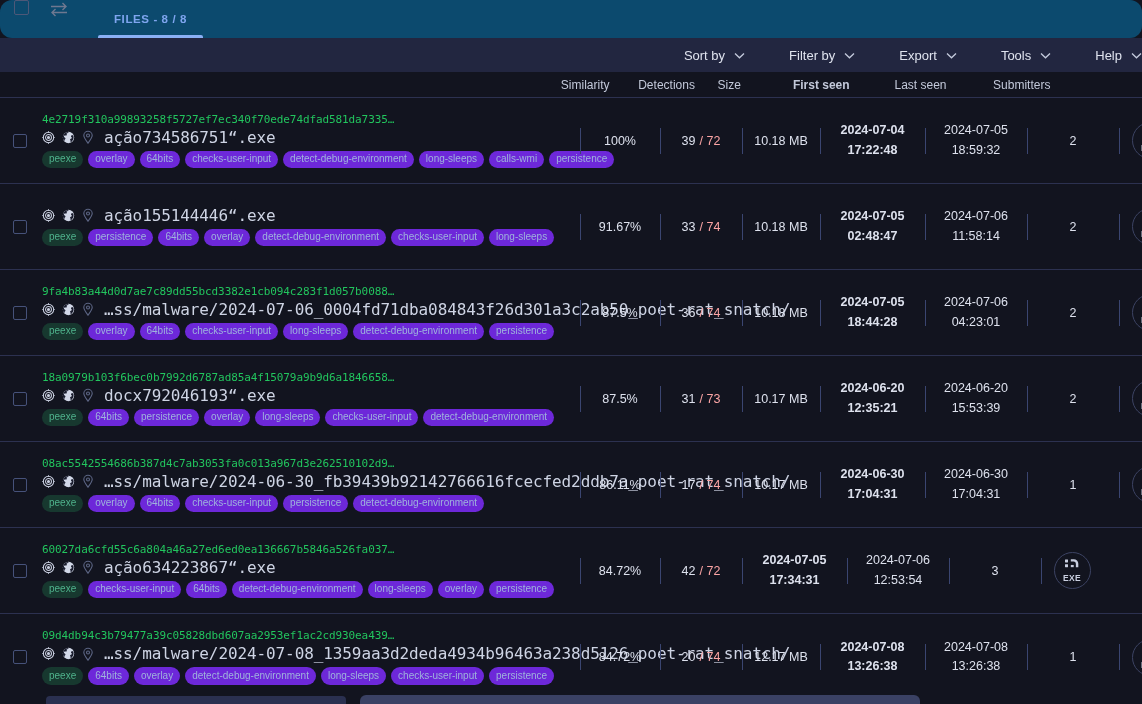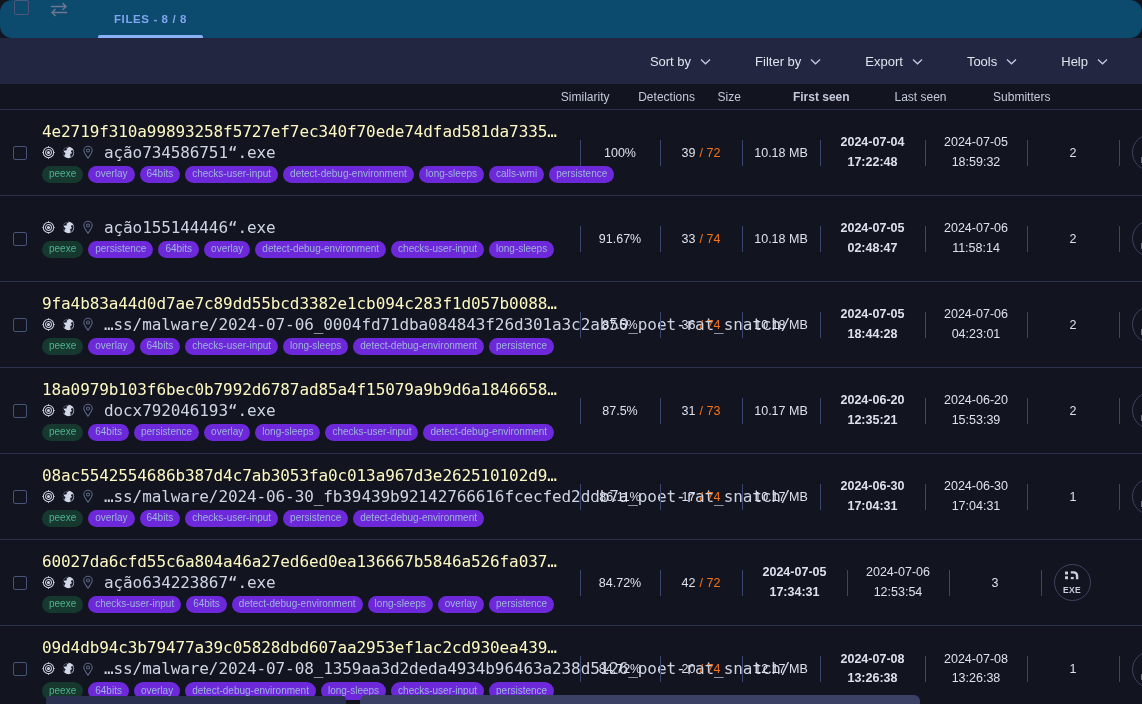--- a/index.html
+++ b/index.html
@@ -49,26 +49,25 @@
     content: "";
     position: absolute;
     left: 0; right: 0; bottom: 0;
     height: 3px;
     background: #8ab0f5;
     border-radius: 2px 2px 0 0;
   }
 
   
   .toolbar {
-    height: 46px;
+    height: 34px;
     background: #222640;
     display: flex;
     align-items: center;
     justify-content: flex-end;
-    padding-right: 34px;
   }
   .menu-item {
     display: flex;
     align-items: center;
     gap: 9px;
     margin-left: 44px;
     font-size: 13px;
     color: #dfe3ee;
     cursor: pointer;
   }
@@ -128,22 +127,22 @@
     width: 540px;
     flex: none;
     display: flex;
     flex-direction: column;
     justify-content: center;
     padding-left: 2px;
     gap: 3px;
   }
   .hash {
     font-family: "DejaVu Sans Mono", monospace;
-    font-size: 16px;
-    color: #fef9c3;
+    font-size: 11px;
+    color: #22c55e;
     letter-spacing: -0.1px;
     white-space: nowrap;
   }
   .namerow {
     display: flex;
     align-items: center;
     gap: 7px;
     height: 17px;
   }
   .ico { display: block; flex: none; }
@@ -189,21 +188,21 @@
     content: "";
     position: absolute;
     left: 0;
     top: 50%;
     transform: translateY(-50%);
     width: 1px;
     height: 26px;
     background: #3a4570;
   }
   .det-val { color: #dde1ed; }
-  .det-tot { color: #f97316; margin-left: 4px; }
+  .det-tot { color: #fca5a5; margin-left: 4px; }
   .stamp { line-height: 1.55; }
 
   .icon-col {
     width: 62px;
     flex: none;
     display: flex;
     align-items: center;
     justify-content: center;
     position: relative;
   }

